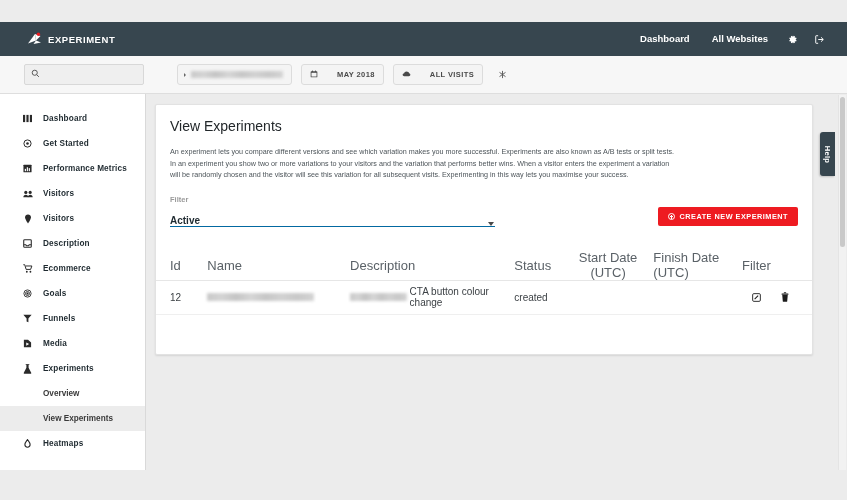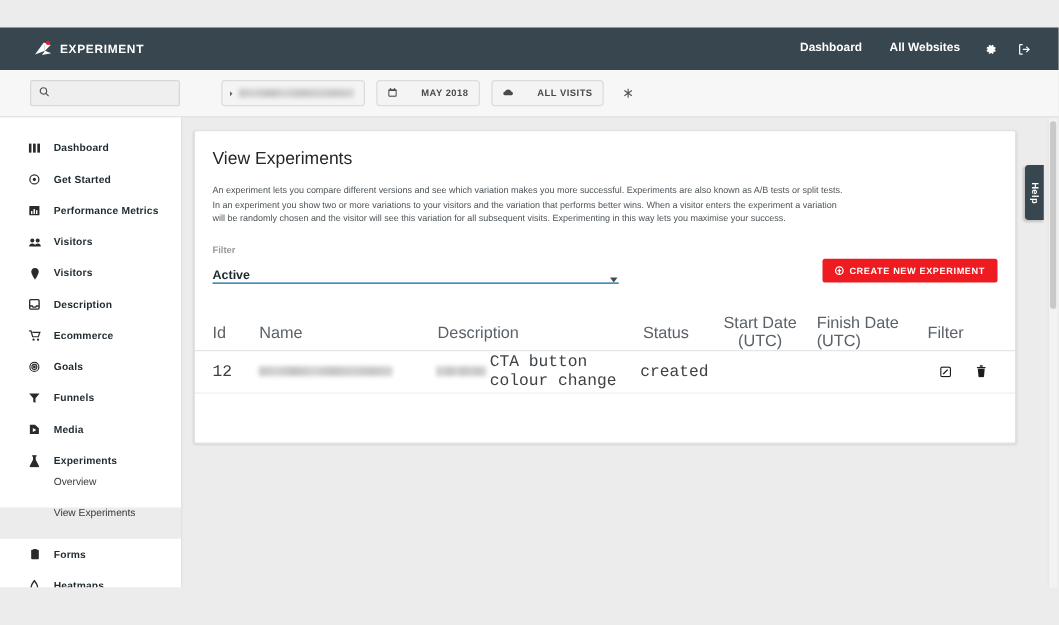--- a/index.html
+++ b/index.html
@@ -94,22 +94,23 @@
     padding-left: 22px; gap: 10px; cursor: pointer;
   }
   .nav-ico {
     width: 11px; display: flex; align-items: center; justify-content: center;
     color: #2a2a2a; flex: 0 0 11px;
   }
   .nav-label {
     font-size: 8.2px; font-weight: bold; color: #1f2a30; letter-spacing: 0.15px;
   }
   .sub-item {
-    display: flex; height: 25px; padding-left: 43px;
+    display: flex; align-items: center; height: 25px; padding-left: 43px;
     cursor: pointer;
+    font-weight: bold;
   }
   .sub-item .sub-label { font-size: 8.2px; color: #3a3a3a; }
   .sub-item.active { background: #ececec; }
 
   
   .card {
     position: absolute; left: 155px; top: 104px; width: 658px; height: 251px;
     background: #ffffff; border: 1px solid #e2e2e2; border-radius: 2px;
     box-shadow: 0 1px 2px rgba(0,0,0,0.10);
     overflow: hidden;
@@ -157,21 +158,21 @@
   }
   .btn-create .plus-circ::before { left: 1.6px; top: 2.1px; width: 3.2px; height: 1.1px; }
   .btn-create .plus-circ::after  { left: 2.1px; top: 1.6px; width: 1.1px; height: 3.2px; }
 
   
   .table { margin-top: 24px; width: 100%; }
   .thead, .trow { display: flex; align-items: center; padding: 0 14px; }
   .thead { height: 30px; border-bottom: 1px solid #e6e6e6; }
   .trow { height: 34px; border-bottom: 1px solid #efefef; }
   .th { font-size: 13px; color: #5a6167; }
-  .td { font-size: 13px; color: #3c4145; display: flex; align-items: center; font-family: Liberation Mono, monospace; }
+  .td { font-size: 10px; color: #3c4145; display: flex; align-items: center; }
   .c-id    { width: 40px; }
   .c-name  { width: 153px; }
   .c-desc  { width: 176px; }
   .c-stat  { width: 52px; }
   .c-start { width: 97px; text-align: center; }
   .c-fin   { width: 95px; }
   .c-act   { width: 60px; }
   .row-actions {
     display: flex; align-items: center; gap: 20px;
     width: 100%; justify-content: flex-start; padding-left: 10px;
@@ -402,29 +403,20 @@
       <span class="nav-label">Experiments</span>
     </div>
 
     <div class="sub-item">
       <span class="sub-label">Overview</span>
     </div>
     <div class="sub-item active">
       <span class="sub-label">View Experiments</span>
     </div>
 
-    <div class="nav-item">
-      <span class="nav-ico">
-        <svg width="8" height="9" viewBox="0 0 8 10" fill="#2a2a2a">
-          <rect x="0.6" y="0.9" width="6.8" height="8.4" rx="0.8"></rect>
-          <rect x="2.4" y="0.2" width="3.2" height="1.4" rx="0.4"></rect>
-        </svg>
-      </span>
-      <span class="nav-label">Forms</span>
-    </div>
 
     <div class="nav-item">
       <span class="nav-ico">
         <svg width="7" height="10" viewBox="0 0 7 10" fill="none" stroke="#2a2a2a" stroke-width="1.1">
           <path d="M3.5 0.6c-1.3 1.8-2.6 3-2.6 5a2.6 2.6 0 0 0 5.2 0c0-2-1.3-3.2-2.6-5z"></path>
         </svg>
       </span>
       <span class="nav-label">Heatmaps</span>
     </div>
   </div>

